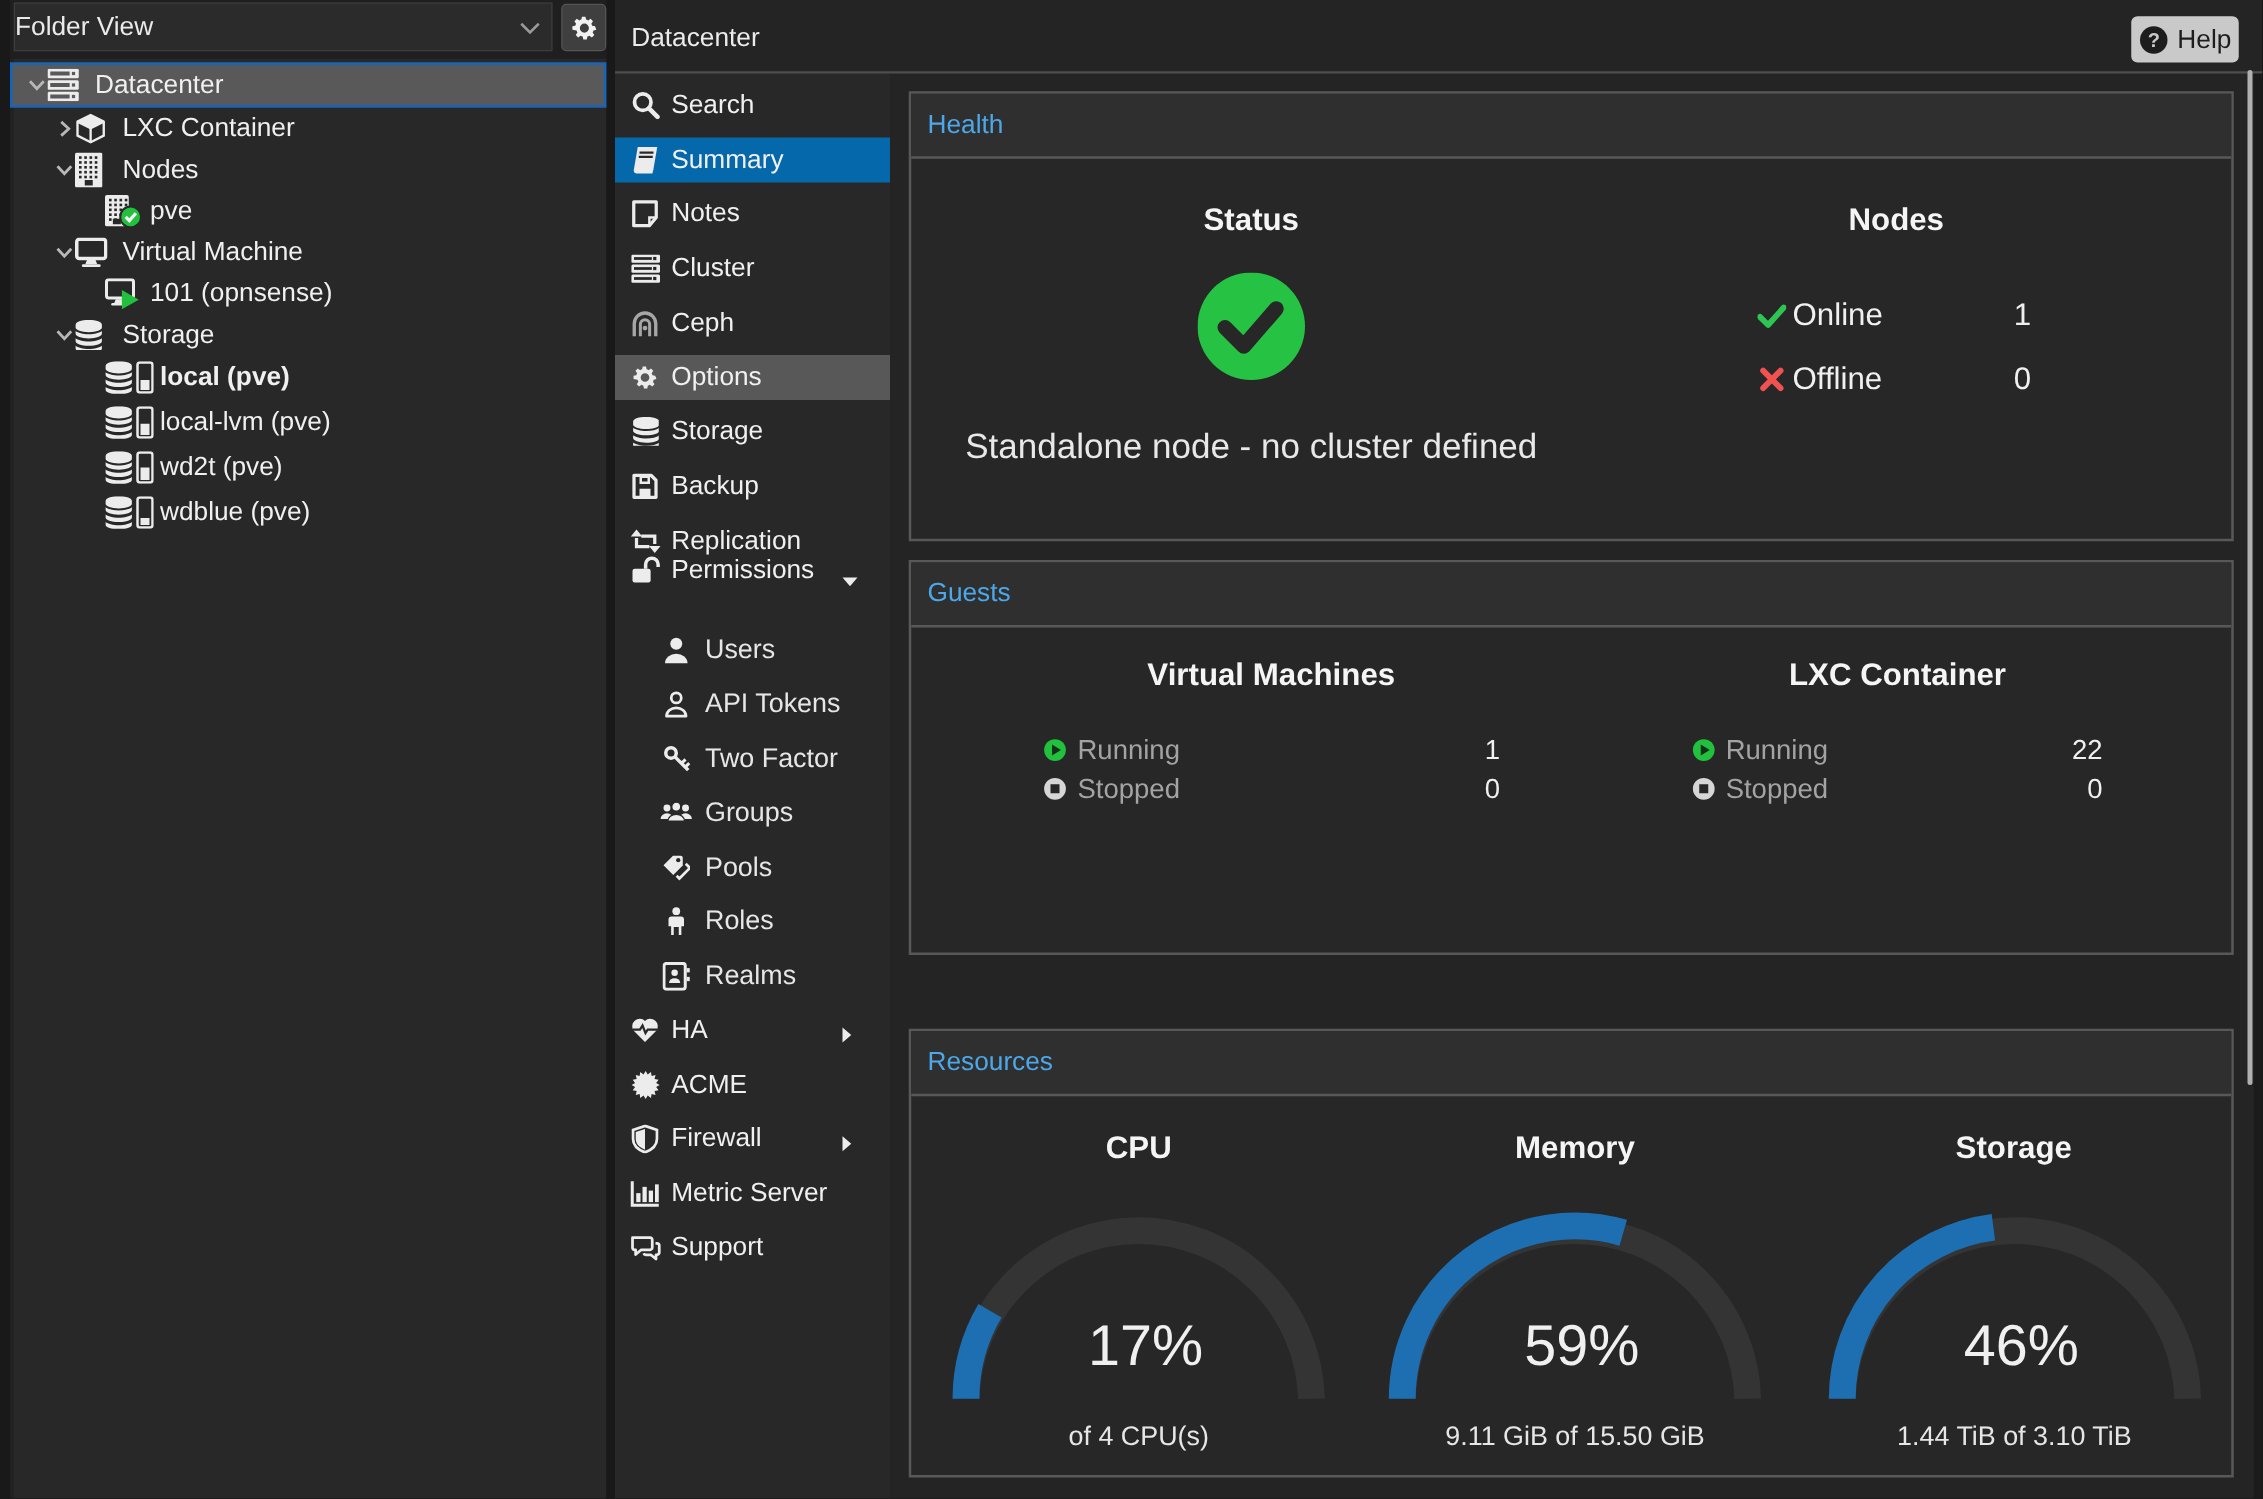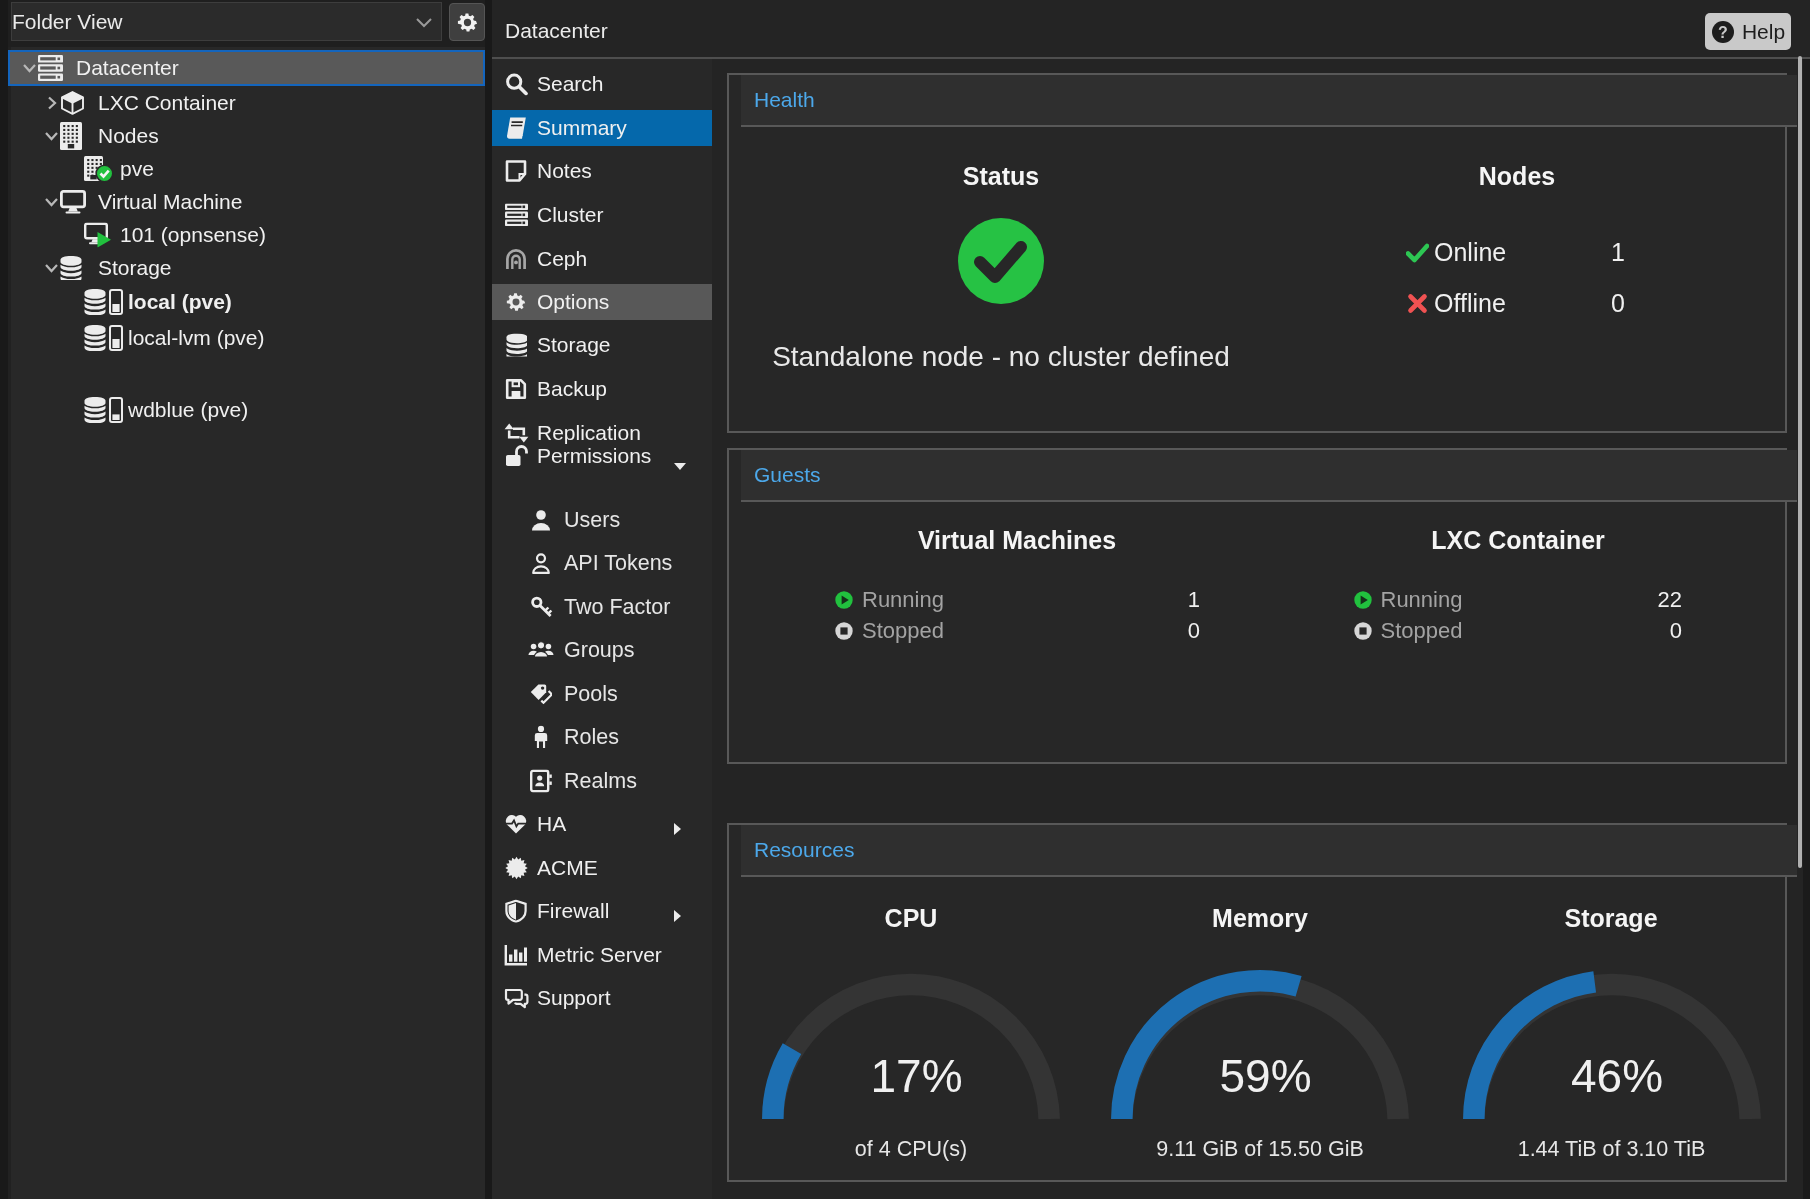--- a/index.html
+++ b/index.html
@@ -22,21 +22,21 @@
 .mi{position:absolute;left:0;width:220px;height:36px;font-size:21px;color:#f0f0f0;}
 .mi .ic{position:absolute;left:11px;top:50%;transform:translateY(-50%);width:26px;display:flex;justify-content:center;}
 .mi .lb{position:absolute;left:45px;top:50%;transform:translateY(-50%);white-space:nowrap;}
 .mi.sub .ic{left:36px;}
 .mi.sub .lb{left:72px;}
 .mi.sel{background:#0568ab;}
 .mi.hov{background:#585858;}
 .mi .caret{position:absolute;left:181px;}
 #content{position:absolute;left:712px;top:59px;width:1098px;height:1140px;background:#242424;}
 .panel{position:absolute;left:15px;width:1060px;background:#272727;border:2px solid #585858;box-sizing:border-box;}
-.phead{position:absolute;left:0;top:0;width:100%;height:52px;background:#2f2f2f;border-bottom:2px solid #585858;box-sizing:border-box;display:flex;align-items:center;margin-left:12px;}
+.phead{position:absolute;left:0;top:0;width:100%;height:52px;background:#2f2f2f;border-bottom:2px solid #585858;box-sizing:border-box;display:flex;align-items:center;}
 .phead span{margin-left:13px;font-size:21px;color:#4ca8ea;}
 .h2{position:absolute;font-size:25px;font-weight:bold;color:#f5f5f5;transform:translateX(-50%);white-space:nowrap;}
 .ctext{position:absolute;transform:translateX(-50%);white-space:nowrap;}
 .pct{font-size:46px;color:#f0f0f0;}
 .sub{font-size:21.5px;color:#e6e6e6;}
 #sbtrack{position:absolute;left:1803px;top:59px;width:7px;height:1140px;background:#1b1b1b;}
 #sbthumb{position:absolute;left:1798px;top:56px;width:4px;height:812px;background:#b0b0b0;border-radius:2px;}
 .num{position:absolute;font-size:25px;color:#f0f0f0;text-align:right;}
 .gnum{position:absolute;font-size:22px;color:#f0f0f0;text-align:right;}
 .tlabel{position:absolute;font-size:25px;color:#f0f0f0;}
@@ -238,20 +238,37 @@
               <path transform="translate(0,14.6)" d="M.5 0 C2.3 1.5 6.3 2.6 11 2.6 S19.7 1.5 21.5 0 V2.3 C21.5 4.4 17 6 11 6 S.5 4.4 .5 2.3 Z" fill="#ececec"></path>
               <path transform="translate(0,20.5)" d="M.5 0 C2.3 1.5 6.3 2.6 11 2.6 S19.7 1.5 21.5 0 V2.3 C21.5 4.4 17 6 11 6 S.5 4.4 .5 2.3 Z" fill="#ececec"></path>
             </g>
             <g transform="translate(26,1)">
 <rect x="0" y="0" width="12" height="24" rx="2" fill="none" stroke="#ececec" stroke-width="2"></rect>
 <rect x="2.4" y="13.0" width="7.2" height="9.0" fill="#ececec"></rect>
             </g>
           </svg>
         </span>
         <span class="ti tl" style="left:120px">local-lvm (pve)</span>
+      </div>
+      <div class="trow" style="top:356px;height:36px;">
+        <span class="ti" style="left:76px">
+          <svg width="39" height="26" viewBox="0 0 39 26">
+            <g transform="scale(1.000,1.000)">
+              <path d="M11 0 C4.8 0 .5 1.6 .5 3.7 v2.3 c0 2.1 4.5 3.7 10.5 3.7 s10.5-1.6 10.5-3.7 V3.7 C21.5 1.6 17.2 0 11 0 Z" fill="#ececec"></path>
+              <path transform="translate(0,8.7)" d="M.5 0 C2.3 1.5 6.3 2.6 11 2.6 S19.7 1.5 21.5 0 V2.3 C21.5 4.4 17 6 11 6 S.5 4.4 .5 2.3 Z" fill="#ececec"></path>
+              <path transform="translate(0,14.6)" d="M.5 0 C2.3 1.5 6.3 2.6 11 2.6 S19.7 1.5 21.5 0 V2.3 C21.5 4.4 17 6 11 6 S.5 4.4 .5 2.3 Z" fill="#ececec"></path>
+              <path transform="translate(0,20.5)" d="M.5 0 C2.3 1.5 6.3 2.6 11 2.6 S19.7 1.5 21.5 0 V2.3 C21.5 4.4 17 6 11 6 S.5 4.4 .5 2.3 Z" fill="#ececec"></path>
+            </g>
+            <g transform="translate(26,1)">
+<rect x="0" y="0" width="12" height="24" rx="2" fill="none" stroke="#ececec" stroke-width="2"></rect>
+<rect x="2.4" y="12.0" width="7.2" height="10.0" fill="#ececec"></rect>
+            </g>
+          </svg>
+        </span>
+        <span class="ti tl" style="left:120px">wd2t (pve)</span>
       </div>
       <div class="trow" style="top:392px;height:36px;">
         <span class="ti" style="left:76px">
           <svg width="39" height="26" viewBox="0 0 39 26">
             <g transform="scale(1.000,1.000)">
               <path d="M11 0 C4.8 0 .5 1.6 .5 3.7 v2.3 c0 2.1 4.5 3.7 10.5 3.7 s10.5-1.6 10.5-3.7 V3.7 C21.5 1.6 17.2 0 11 0 Z" fill="#ececec"></path>
               <path transform="translate(0,8.7)" d="M.5 0 C2.3 1.5 6.3 2.6 11 2.6 S19.7 1.5 21.5 0 V2.3 C21.5 4.4 17 6 11 6 S.5 4.4 .5 2.3 Z" fill="#ececec"></path>
               <path transform="translate(0,14.6)" d="M.5 0 C2.3 1.5 6.3 2.6 11 2.6 S19.7 1.5 21.5 0 V2.3 C21.5 4.4 17 6 11 6 S.5 4.4 .5 2.3 Z" fill="#ececec"></path>
               <path transform="translate(0,20.5)" d="M.5 0 C2.3 1.5 6.3 2.6 11 2.6 S19.7 1.5 21.5 0 V2.3 C21.5 4.4 17 6 11 6 S.5 4.4 .5 2.3 Z" fill="#ececec"></path>
             </g>

